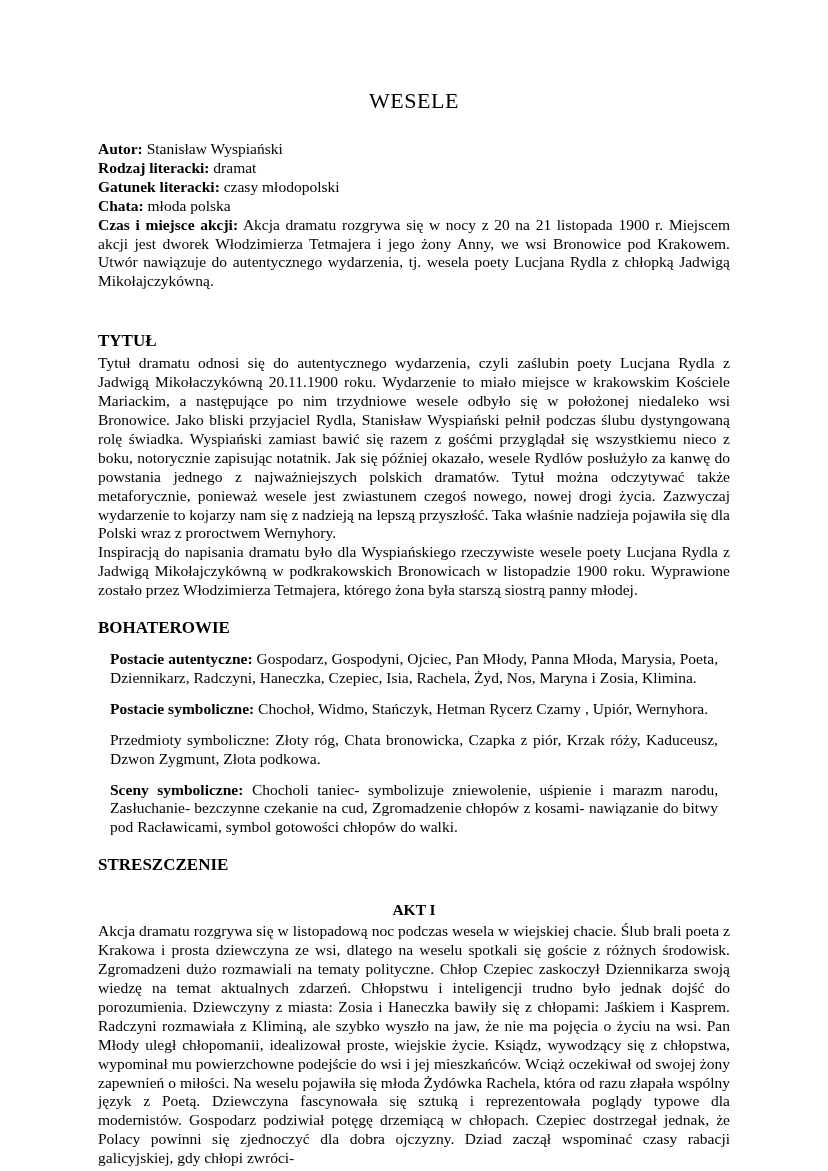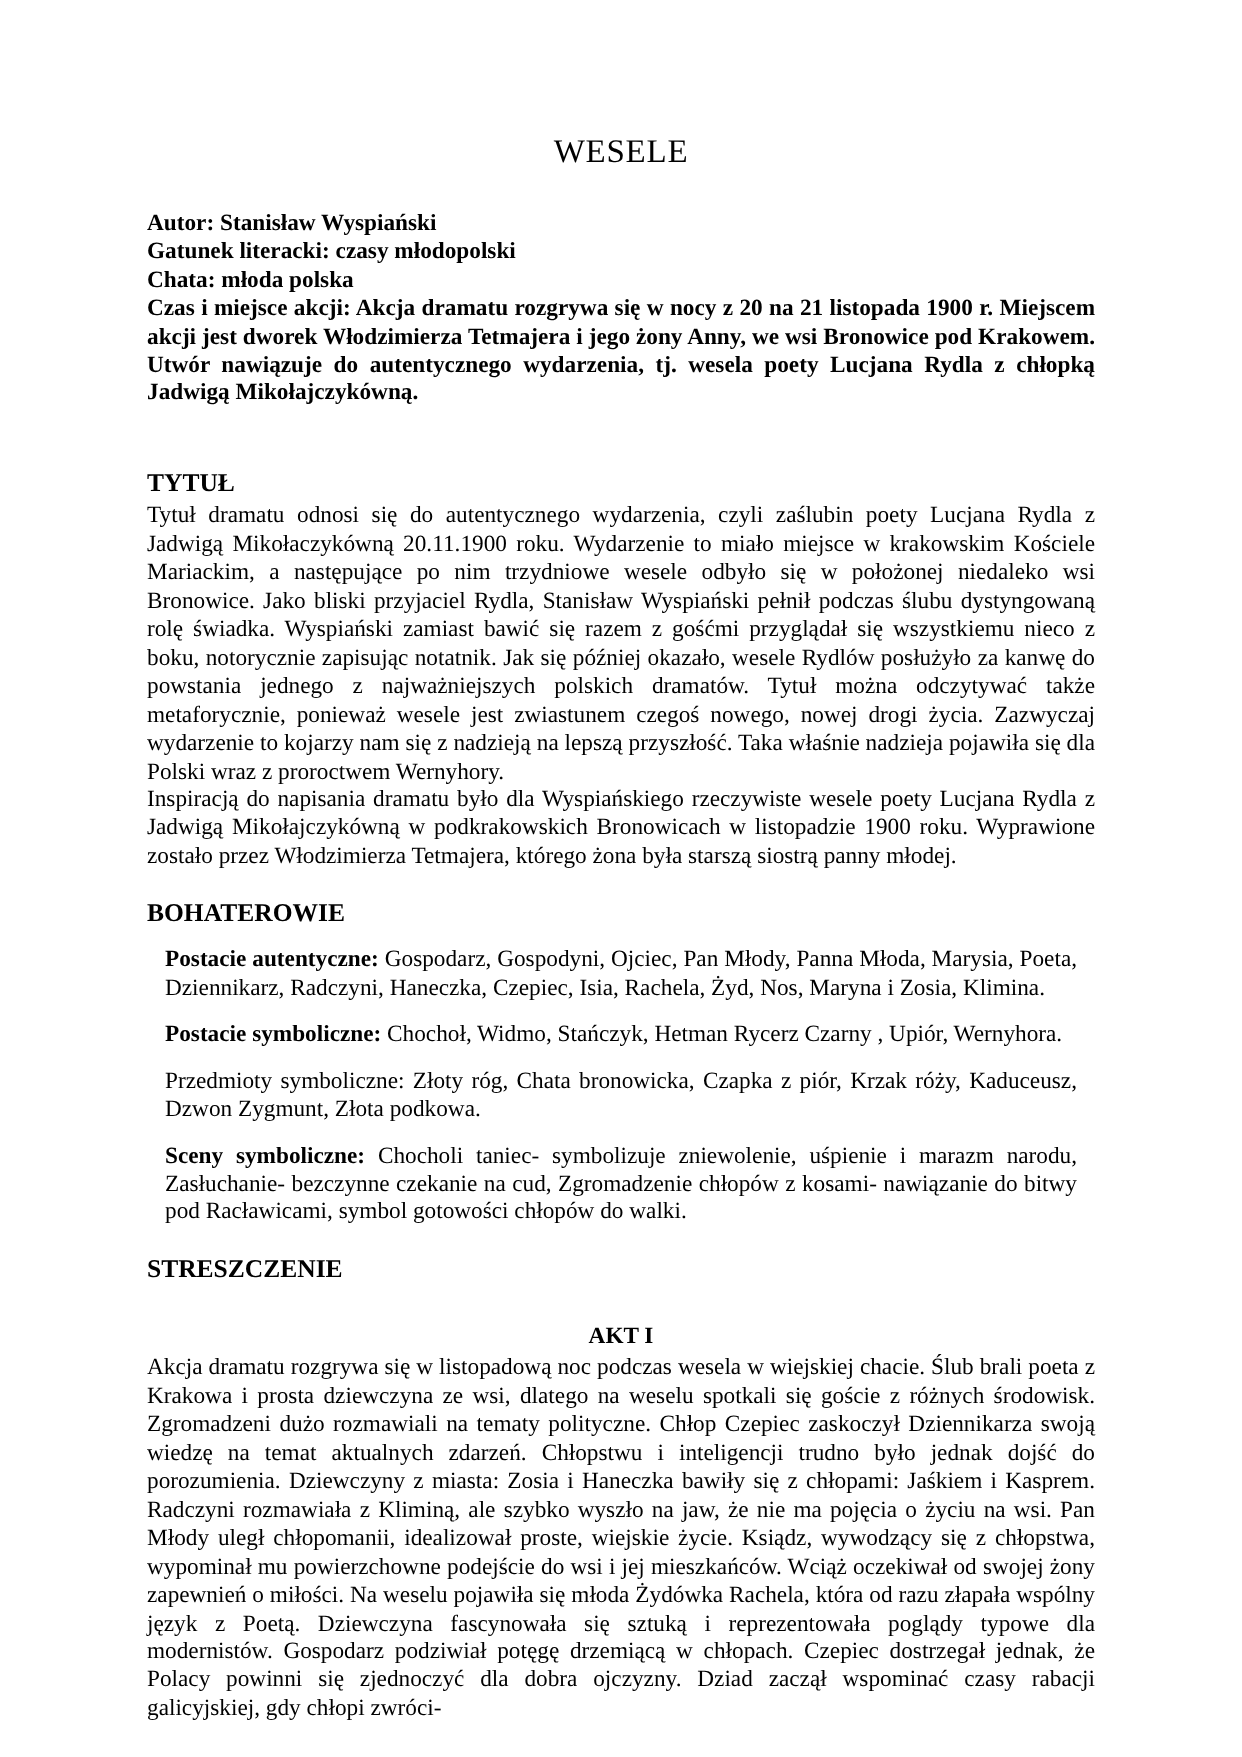--- a/index.html
+++ b/index.html
@@ -23,21 +23,20 @@
   }
   .doc-title {
     font-size: 22px;
     font-weight: normal;
     text-align: center;
     letter-spacing: 0.5px;
     margin: 0 0 26px 0;
   }
   .meta {
     margin: 0 0 40px 0;
-    font-weight: bold;
   }
   .meta-line,
   .body {
     font-size: 15.5px;
     line-height: 1.22;
     text-align: justify;
     margin: 0;
   }
   h2.sec {
     font-size: 17px;
@@ -59,20 +58,21 @@
 </style>
 </head>
 <body>
 
 <div class="page">
 
   <h1 class="doc-title">WESELE</h1>
 
   <div class="meta">
     <div class="meta-line"><b>Autor:</b> <span>Stanisław Wyspiański</span></div>
+    <div class="meta-line"><b>Rodzaj literacki:</b> <span>dramat</span></div>
     <div class="meta-line"><b>Gatunek literacki:</b> <span>czasy młodopolski</span></div>
     <div class="meta-line"><b>Chata:</b> <span>młoda polska</span></div>
     <div class="meta-line"><b>Czas i miejsce akcji:</b> <span>Akcja dramatu rozgrywa się w nocy z 20 na 21 listopada 1900 r. Miejscem akcji jest dworek Włodzimierza Tetmajera i jego żony Anny, we wsi Bronowice pod Krakowem. Utwór nawiązuje do autentycznego wydarzenia, tj. wesela poety Lucjana Rydla z chłopką Jadwigą Mikołajczykówną.</span></div>
   </div>
 
   <h2 class="sec">TYTUŁ</h2>
   <p class="body">Tytuł dramatu odnosi się do autentycznego wydarzenia, czyli zaślubin poety Lucjana Rydla z Jadwigą Mikołaczykówną 20.11.1900 roku. Wydarzenie to miało miejsce w krakowskim Kościele Mariackim, a następujące po nim trzydniowe wesele odbyło się w położonej niedaleko wsi Bronowice. Jako bliski przyjaciel Rydla, Stanisław Wyspiański pełnił podczas ślubu dystyngowaną rolę świadka. Wyspiański zamiast bawić się razem z gośćmi przyglądał się wszystkiemu nieco z boku, notorycznie zapisując notatnik. Jak się później okazało, wesele Rydlów posłużyło za kanwę do powstania jednego z najważniejszych polskich dramatów. Tytuł można odczytywać także metaforycznie, ponieważ wesele jest zwiastunem czegoś nowego, nowej drogi życia. Zazwyczaj wydarzenie to kojarzy nam się z nadzieją na lepszą przyszłość. Taka właśnie nadzieja pojawiła się dla Polski wraz z proroctwem Wernyhory.</p>
 
   <p class="body">Inspiracją do napisania dramatu było dla Wyspiańskiego rzeczywiste wesele poety Lucjana Rydla z Jadwigą Mikołajczykówną w podkrakowskich Bronowicach w listopadzie 1900 roku. Wyprawione zostało przez Włodzimierza Tetmajera, którego żona była starszą siostrą panny młodej.</p>
 

